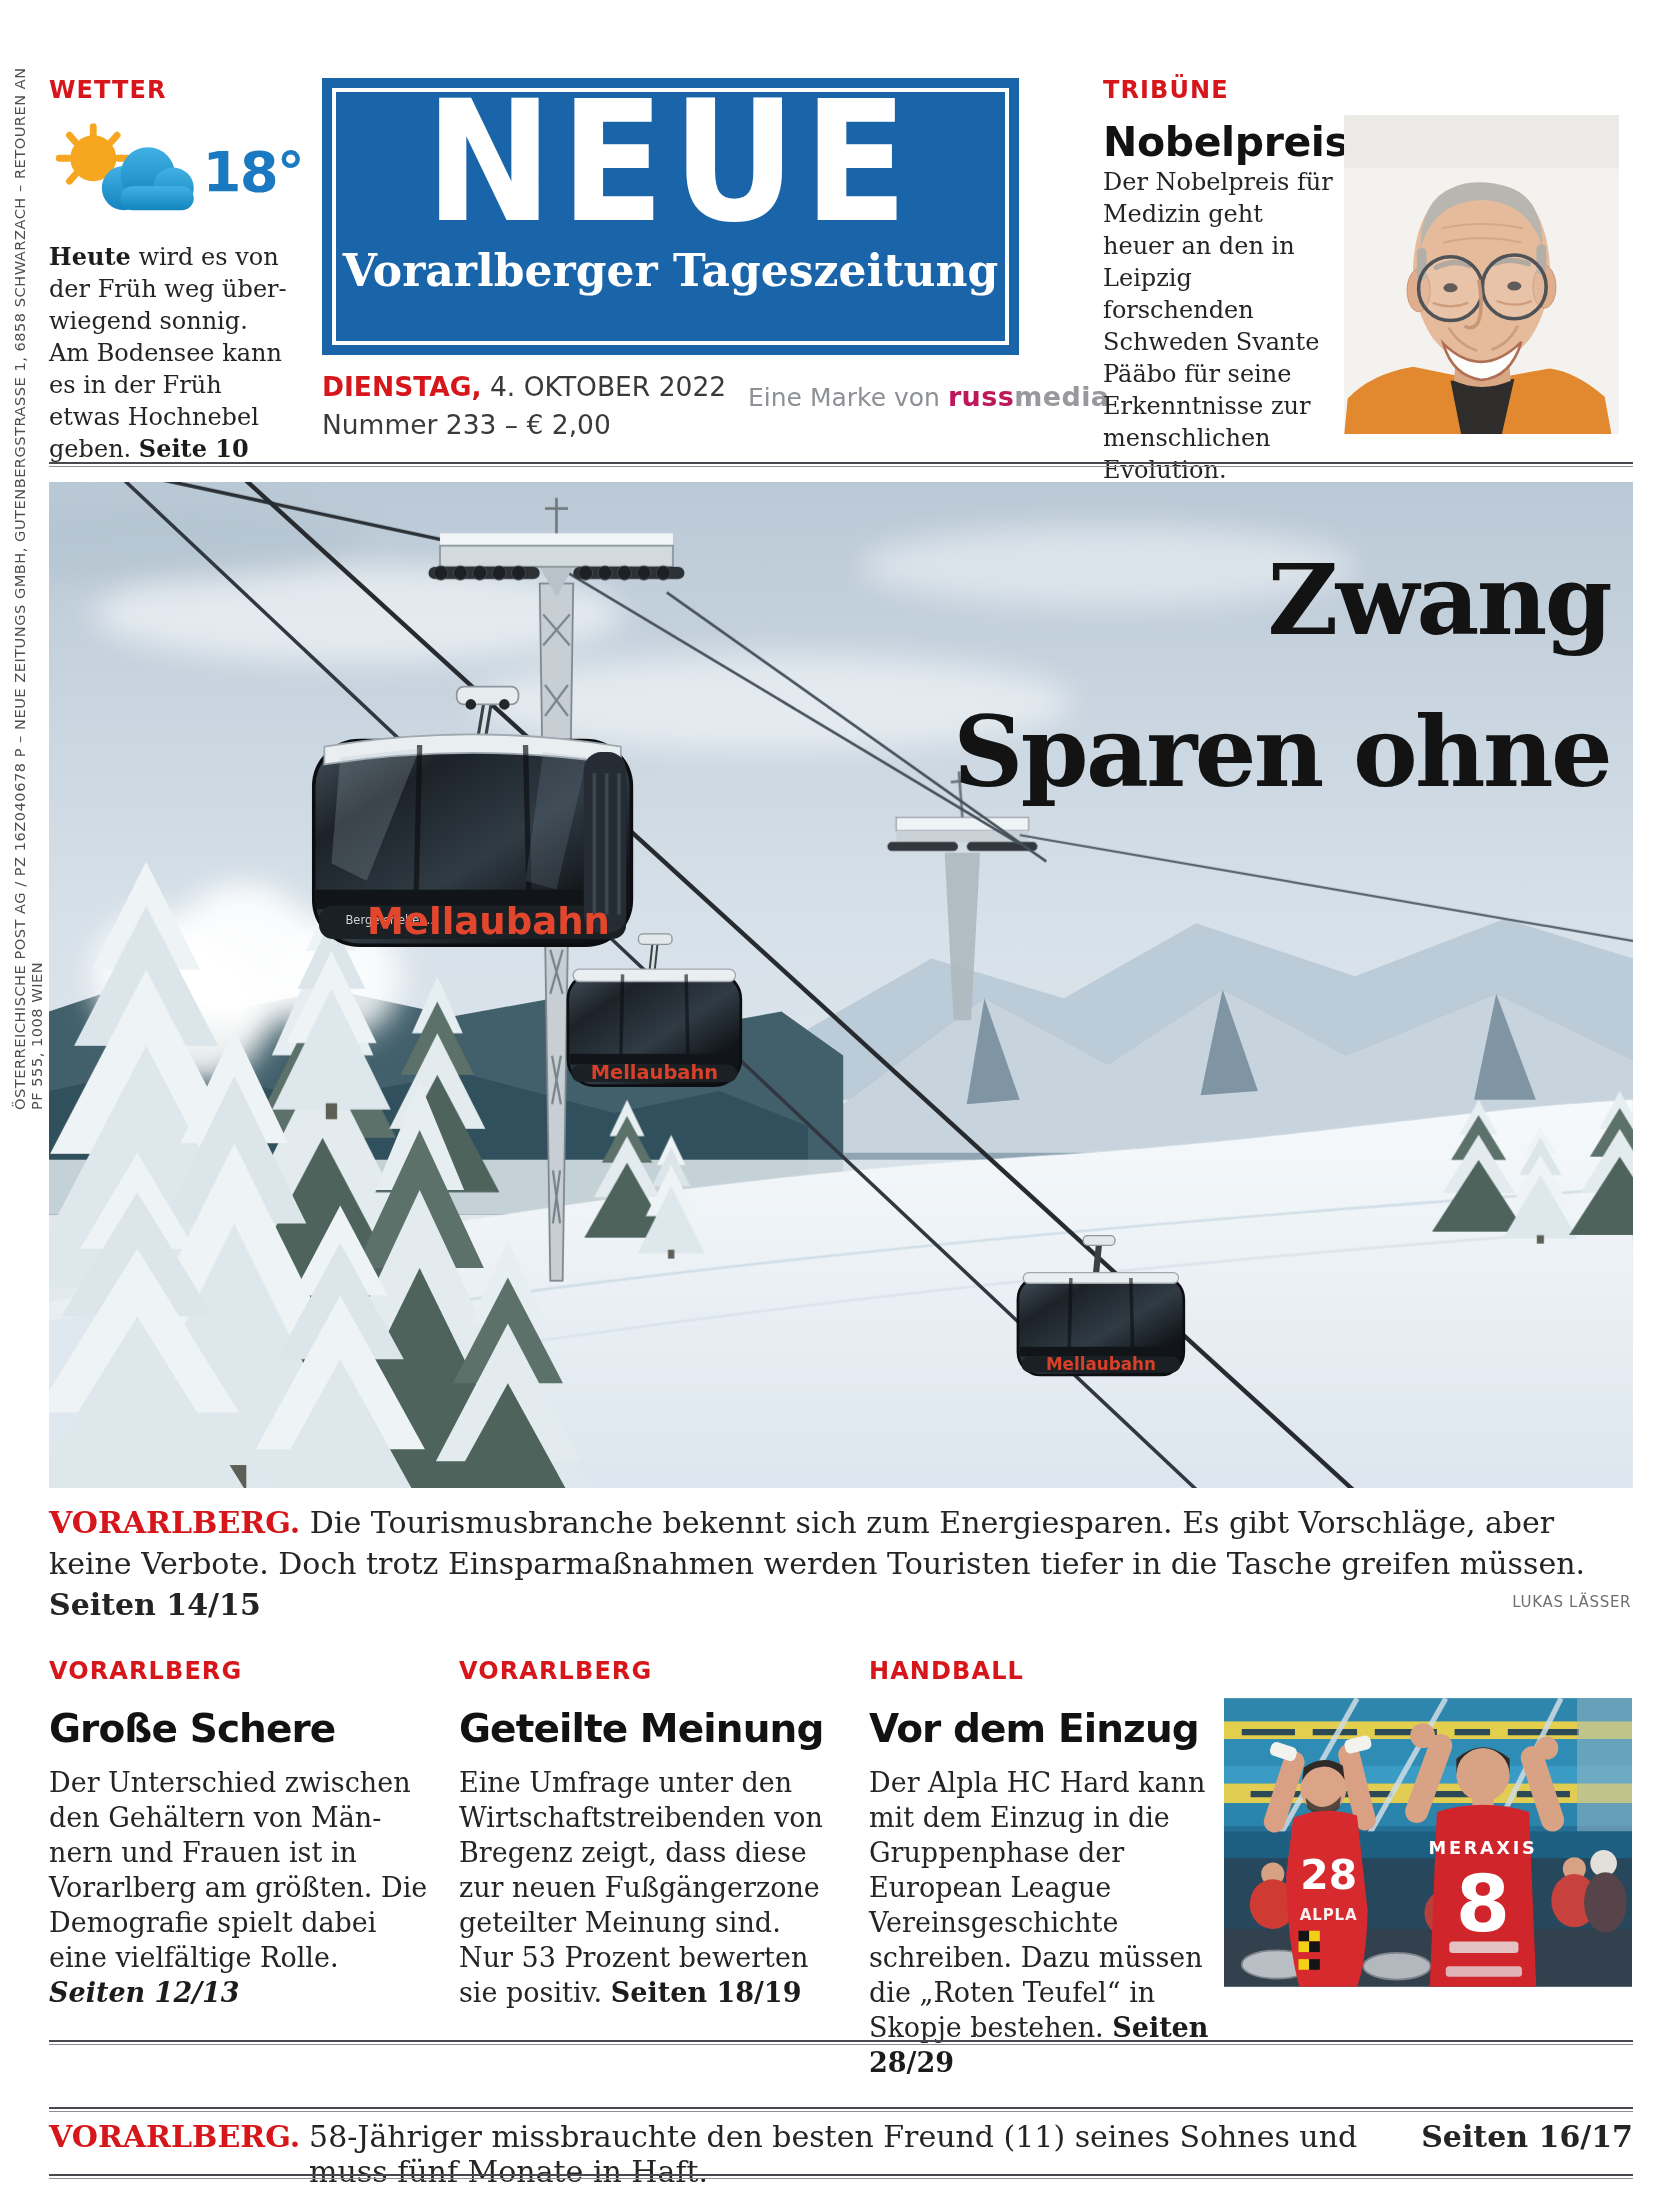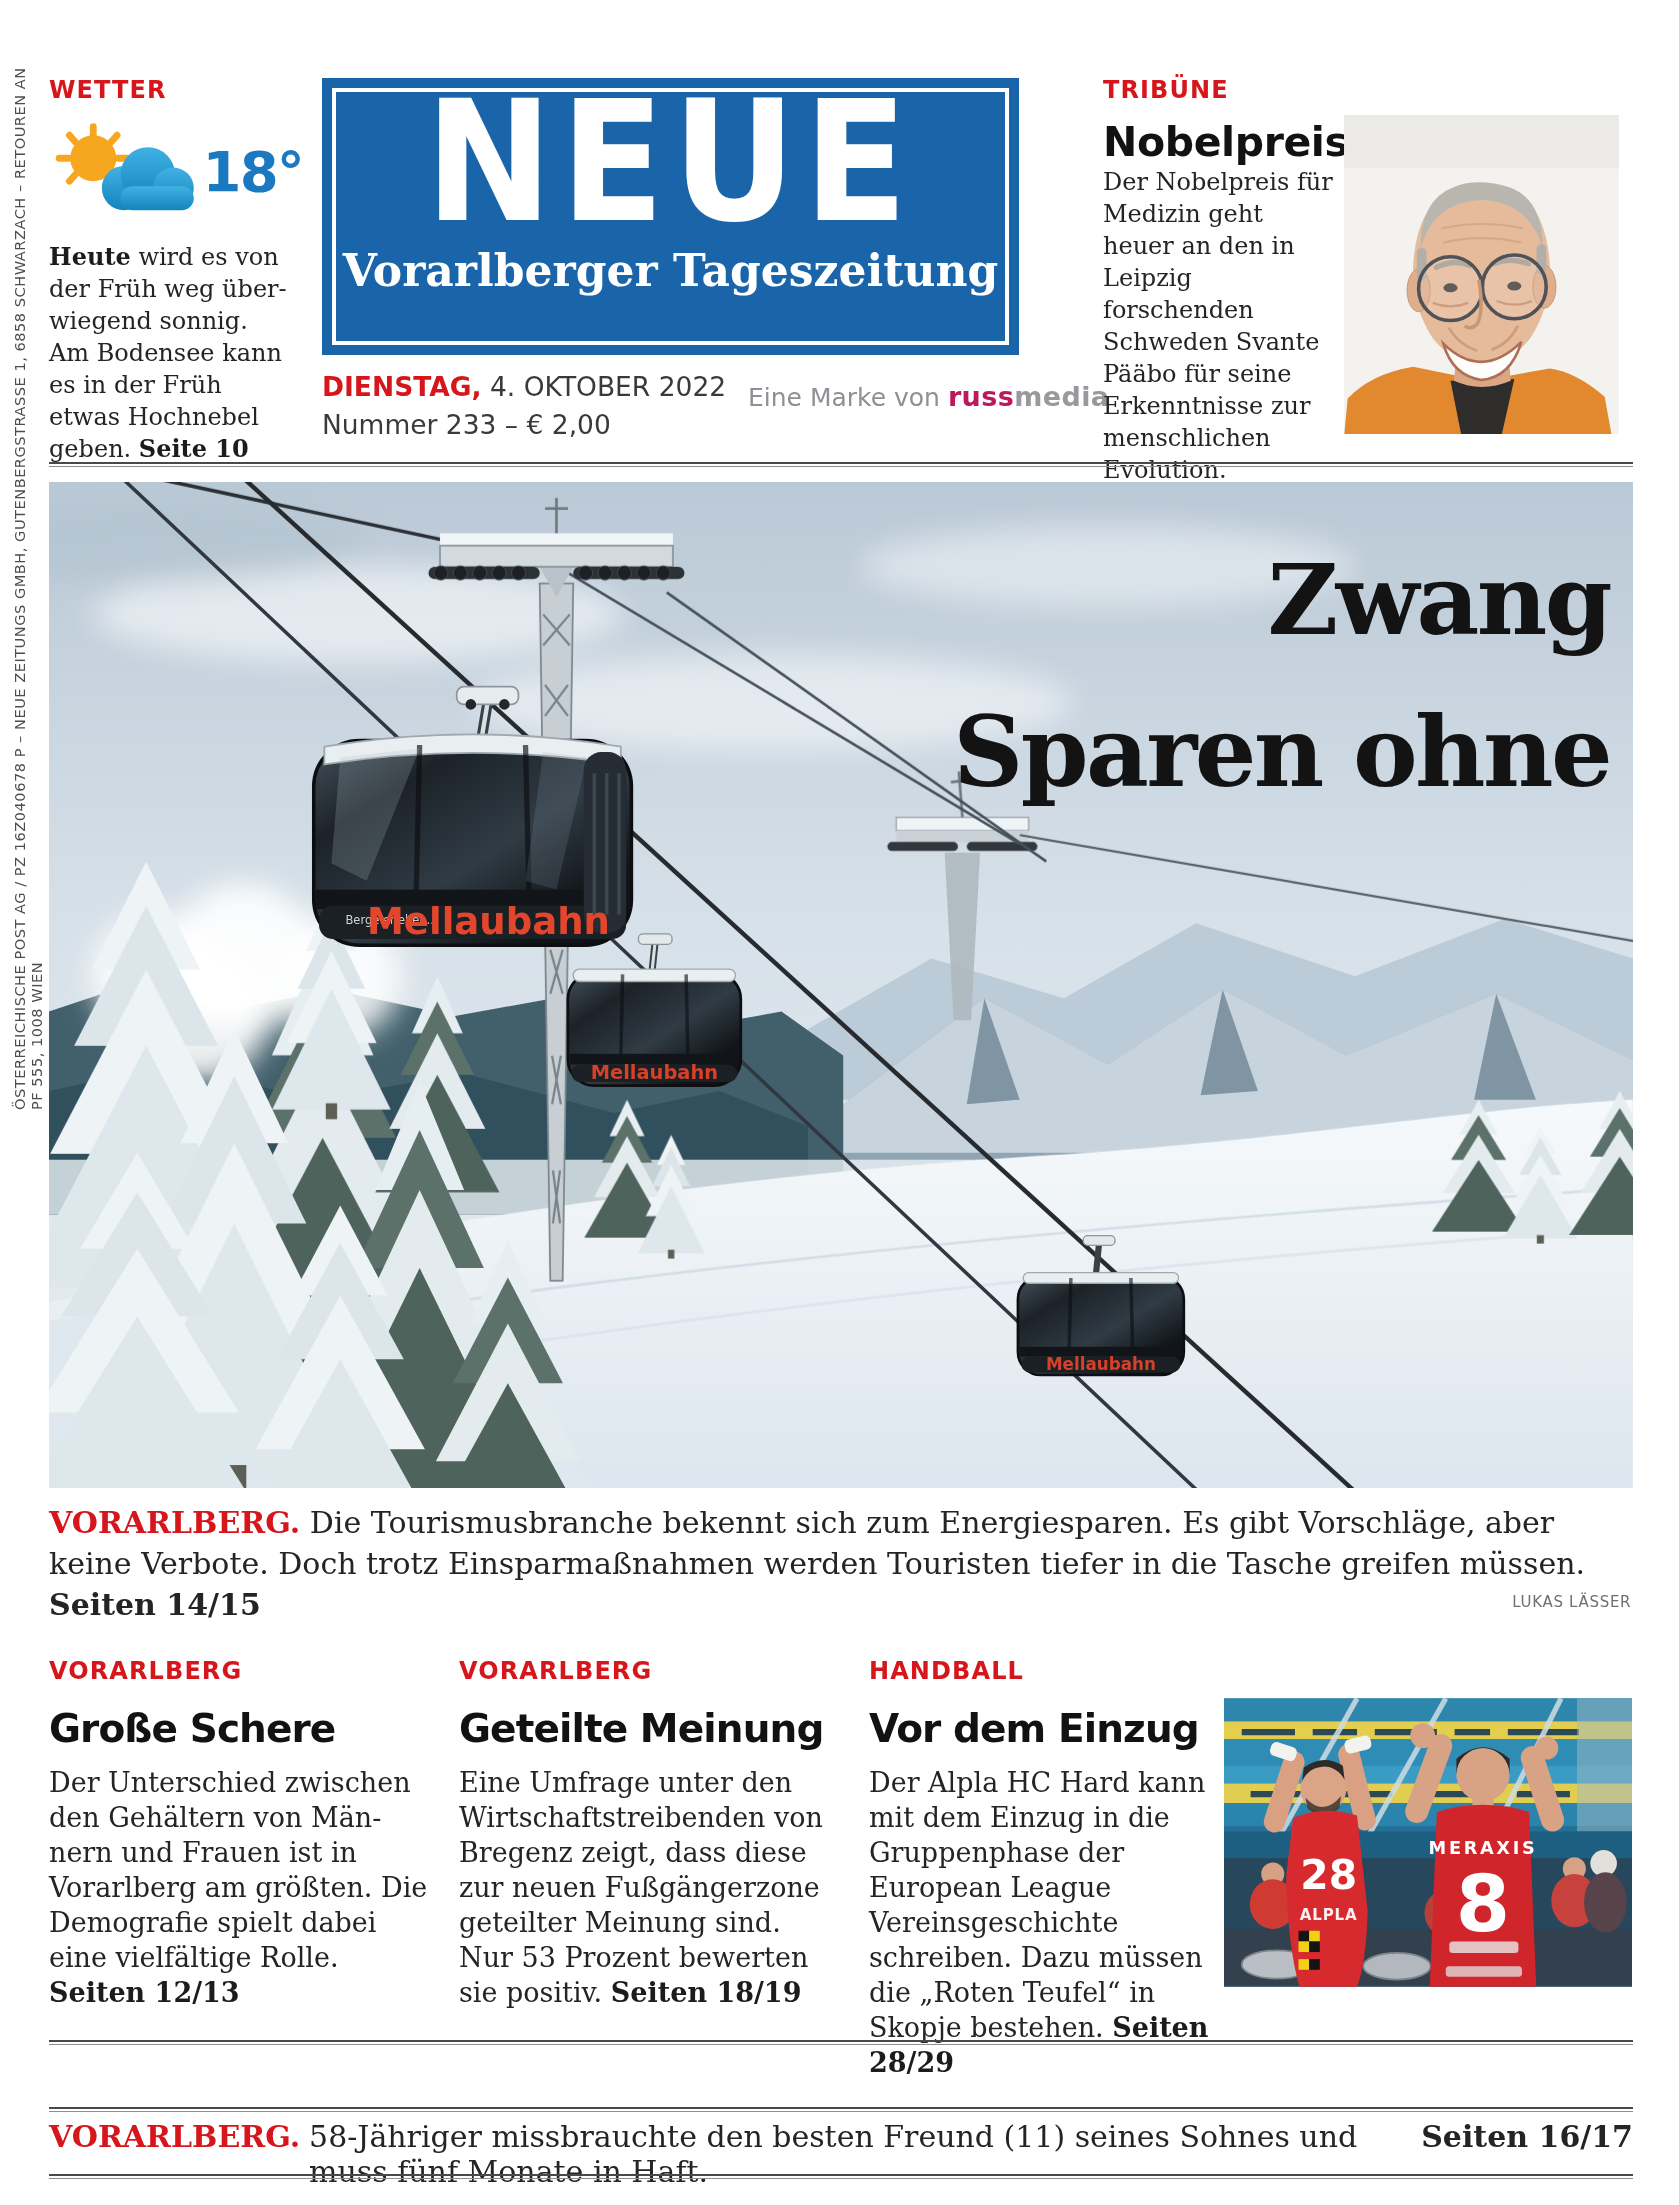--- a/index.html
+++ b/index.html
@@ -65,21 +65,21 @@
 
   
   .teaser{top:1657px;}
   .t1{left:49px;width:379px;}
   .t2{left:459px;width:379px;}
   .t3{left:869px;width:763px;}
   .t-head{font-family:"DejaVu Sans", sans-serif;font-weight:bold;font-size:39px;color:#121212;
       letter-spacing:-0.9px;margin-top:21px;white-space:nowrap;}
   .t-body{margin-top:14px;font-size:27px;line-height:35px;}
   .t3 .t-body,.t3 .t-head{width:348px;white-space:normal;}
-  .t1 .pref{display:block;}
+  .t1 .pref{display:block;font-style:italic;}
   .t-photo{position:absolute;right:0;top:41px;width:408px;height:289px;overflow:hidden;}
 
   
   .bline{left:49px;width:1584px;display:flex;align-items:baseline;font-size:30px;}
   .bline .bk{font-weight:bold;color:var(--red);white-space:nowrap;}
   .bline .bt{flex:1 1 auto;margin-left:8.8px;}
   .bline .bp{font-weight:bold;white-space:nowrap;margin-left:17.6px;}
 </style>
 </head>
 <body>

